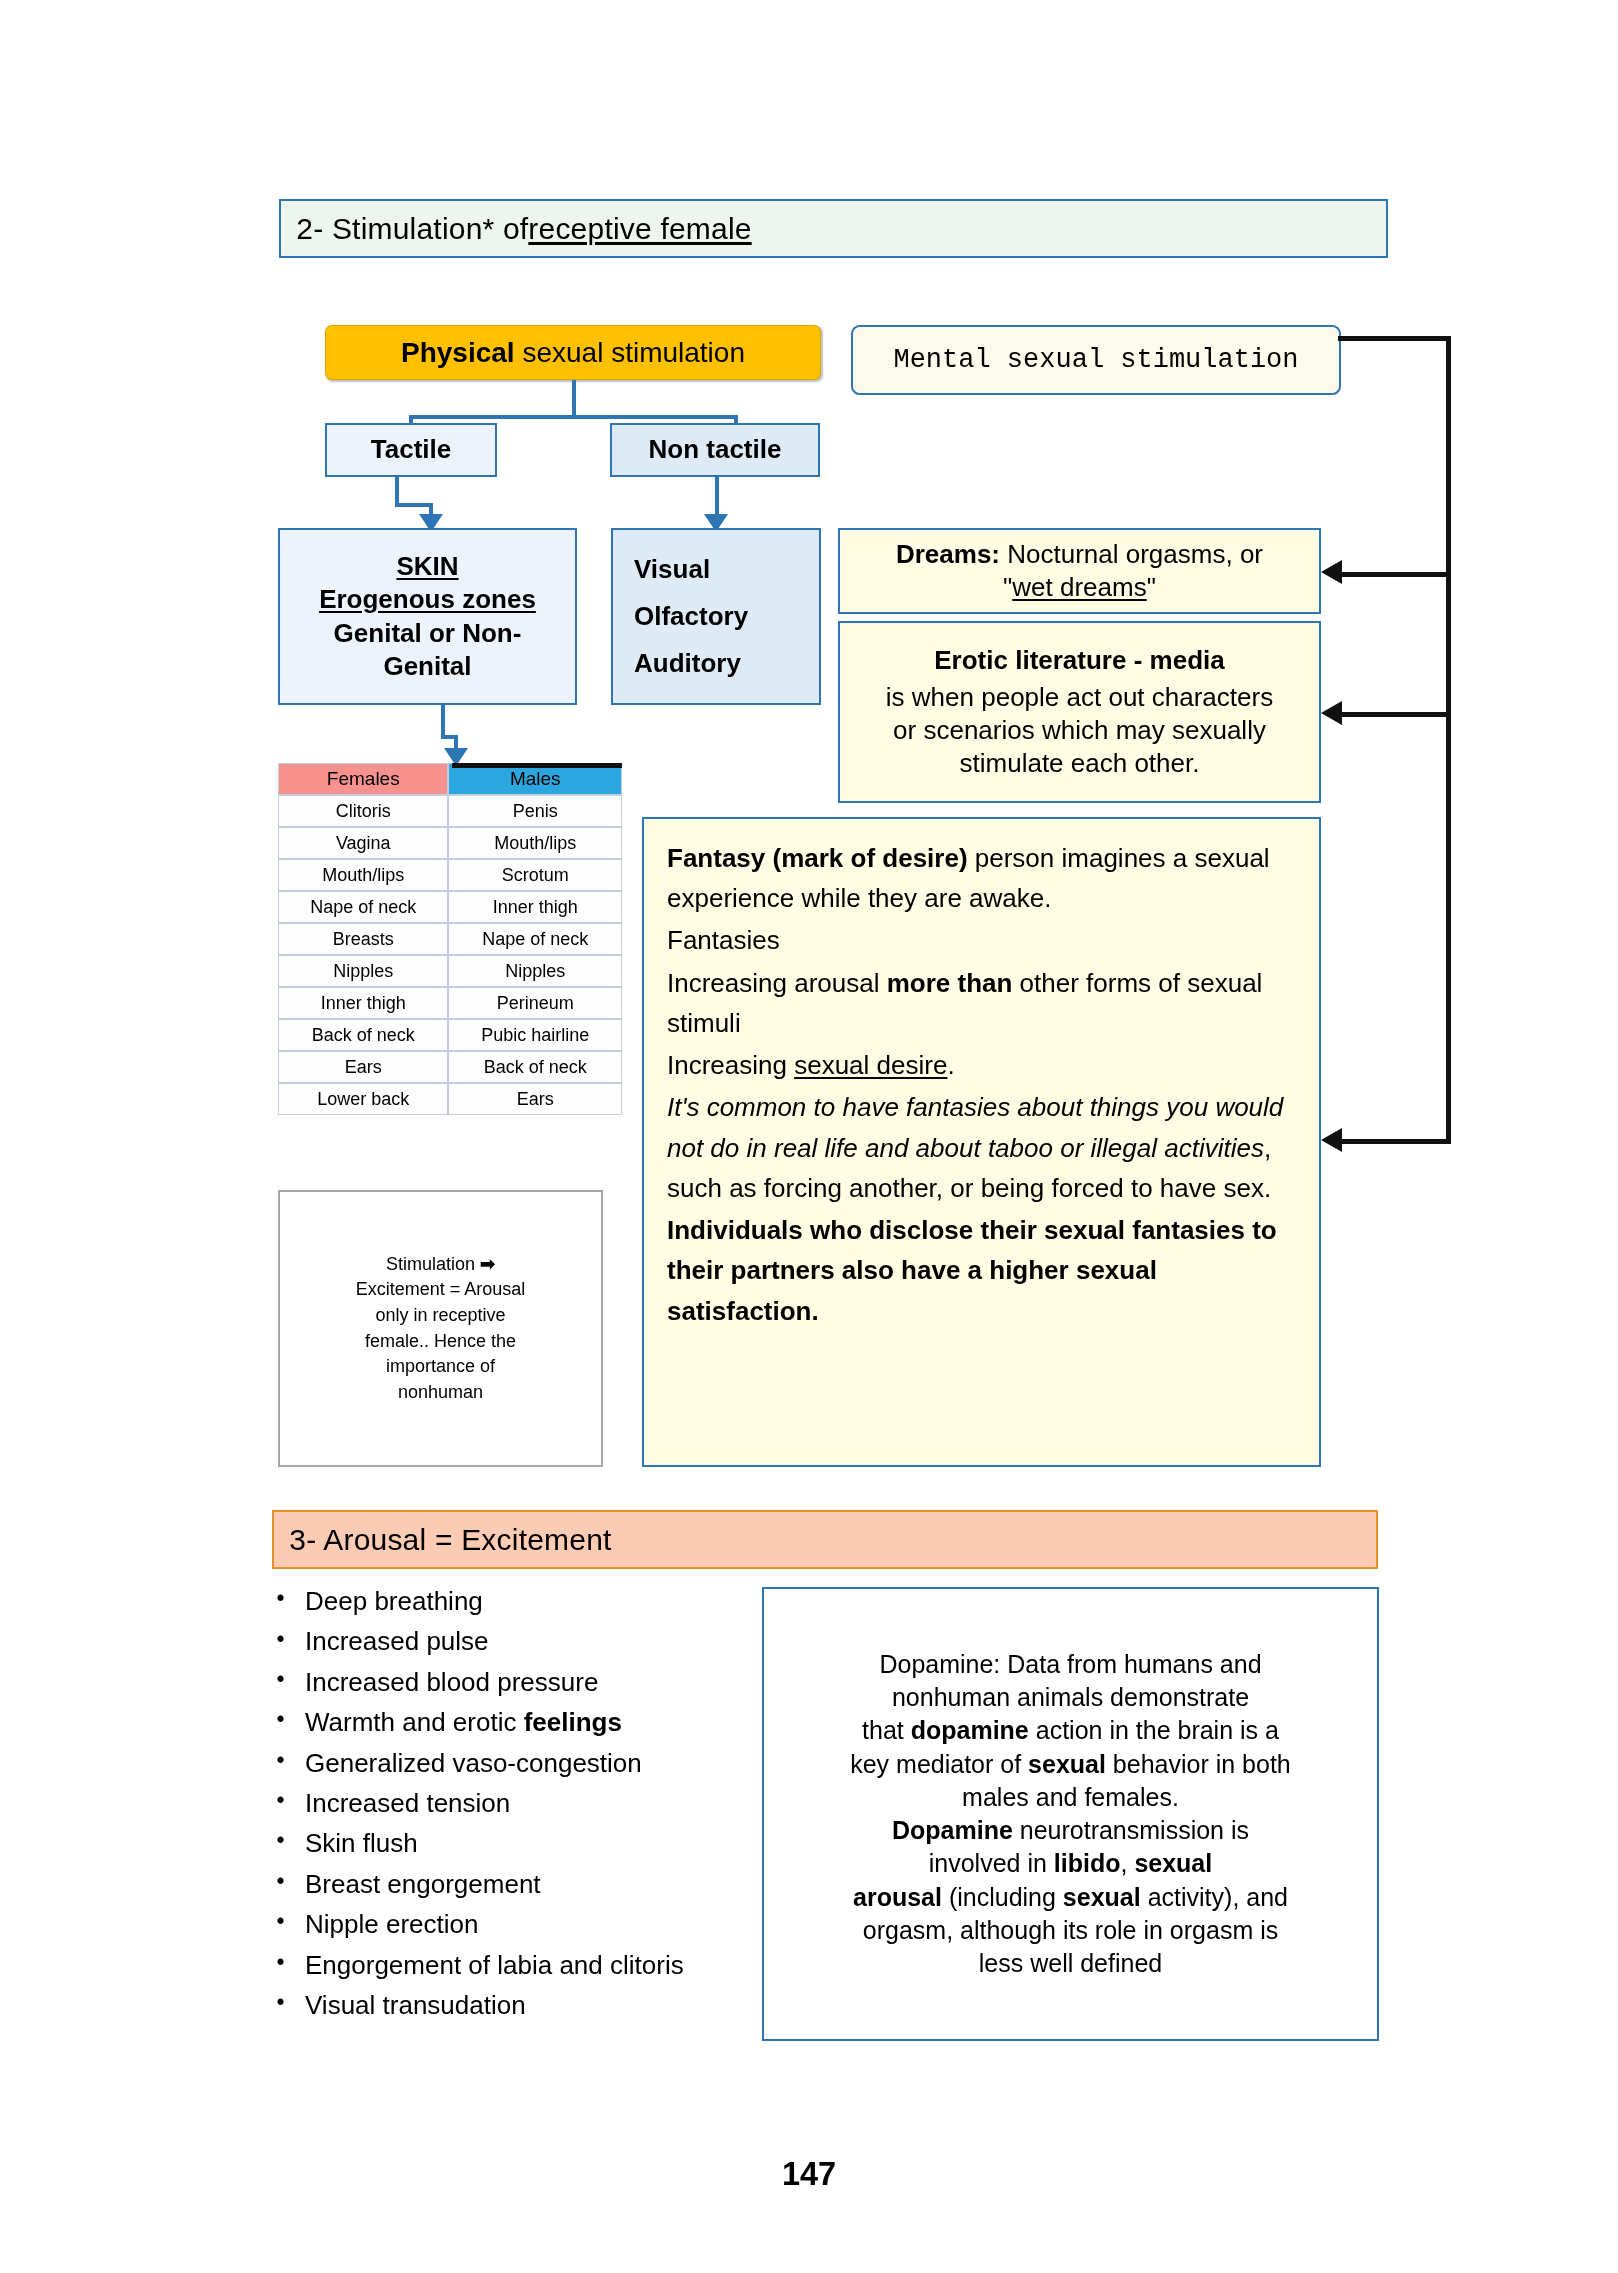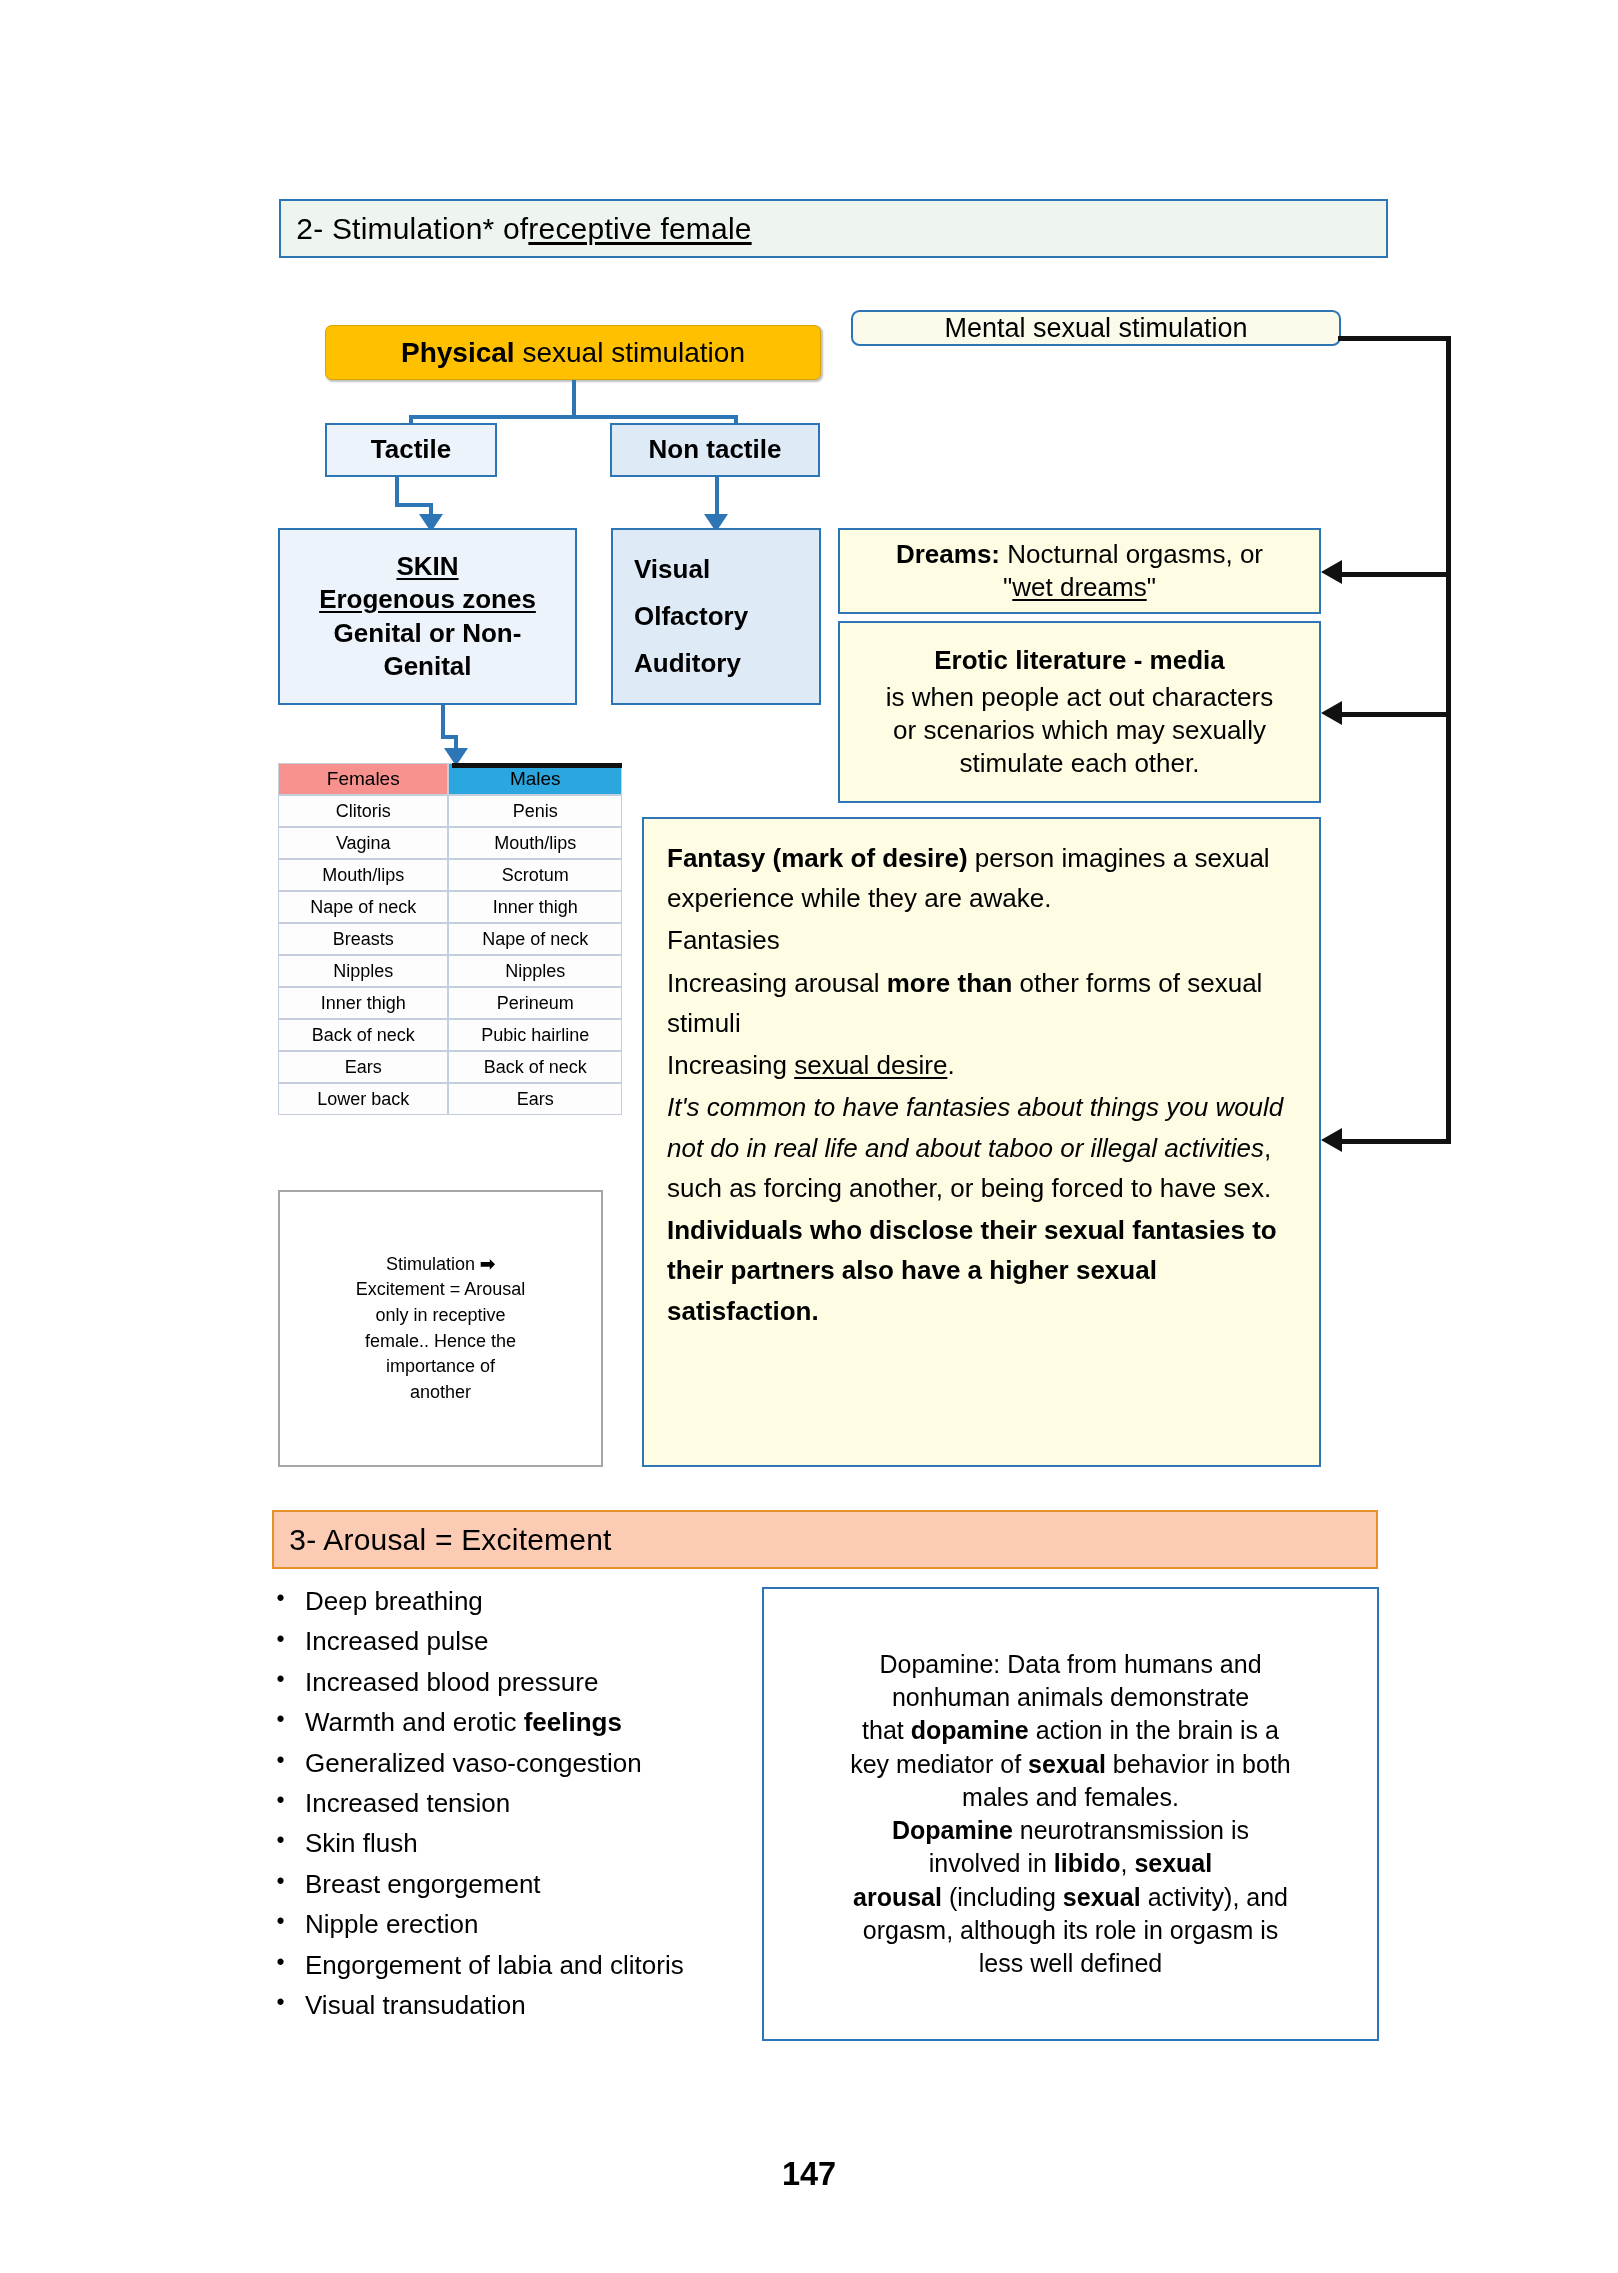--- a/index.html
+++ b/index.html
@@ -149,21 +149,21 @@
 
   <div class="abs section-head green" style="left:279px; top:199px; width:1109px; height:59px;">
     <span>2- Stimulation* of </span>
       <span class="u">receptive female</span>
   </div>
 
   <div class="abs fbox amber" style="left:325px; top:325px; width:496px; height:55px;">
     <span><span class="b">Physical</span><span> sexual stimulation</span></span>
   </div>
 
-  <div class="abs fbox rounded-cream" style="left:851px; top:310px; width:490px; height:36px;">
+  <div class="abs fbox rounded-cream" style="left:851px; top:325px; width:490px; height:70px;font-family:Liberation Mono, monospace;">
     <span>Mental sexual stimulation</span>
   </div>
 
   <div class="vline" style="left:572px; top:380px; height:38px;"></div>
   <div class="hline" style="left:409px; top:415px; width:329px;"></div>
   <div class="vline" style="left:409px; top:415px; height:17px;"></div>
   <div class="vline" style="left:734px; top:415px; height:17px;"></div>
   <div class="arrow-down" style="left:399px; top:430px;"></div>
   <div class="arrow-down" style="left:724px; top:430px;"></div>
 
@@ -298,21 +298,21 @@
     </div>
   </div>
 
   <div class="abs fbox white-grey" style="left:278px; top:1190px; width:325px; height:277px;">
     <div class="stack" style="font-size:18px; line-height:1.42;">
       <div><span>Stimulation </span><span class="b">➡</span></div>
       <div>Excitement = Arousal</div>
       <div>only in receptive</div>
       <div>female.. Hence the</div>
       <div>importance of</div>
-      <div>another</div>
+      <div>nonhuman</div>
     </div>
   </div>
 
   <div class="abs section-head peach" style="left:272px; top:1510px; width:1106px; height:59px;">
     <span>3- Arousal = Excitement</span>
   </div>
 
   <div class="abs" style="left:263px; top:1587px; width:507px;">
     <ul class="bullets">
         <li>Deep breathing</li>

